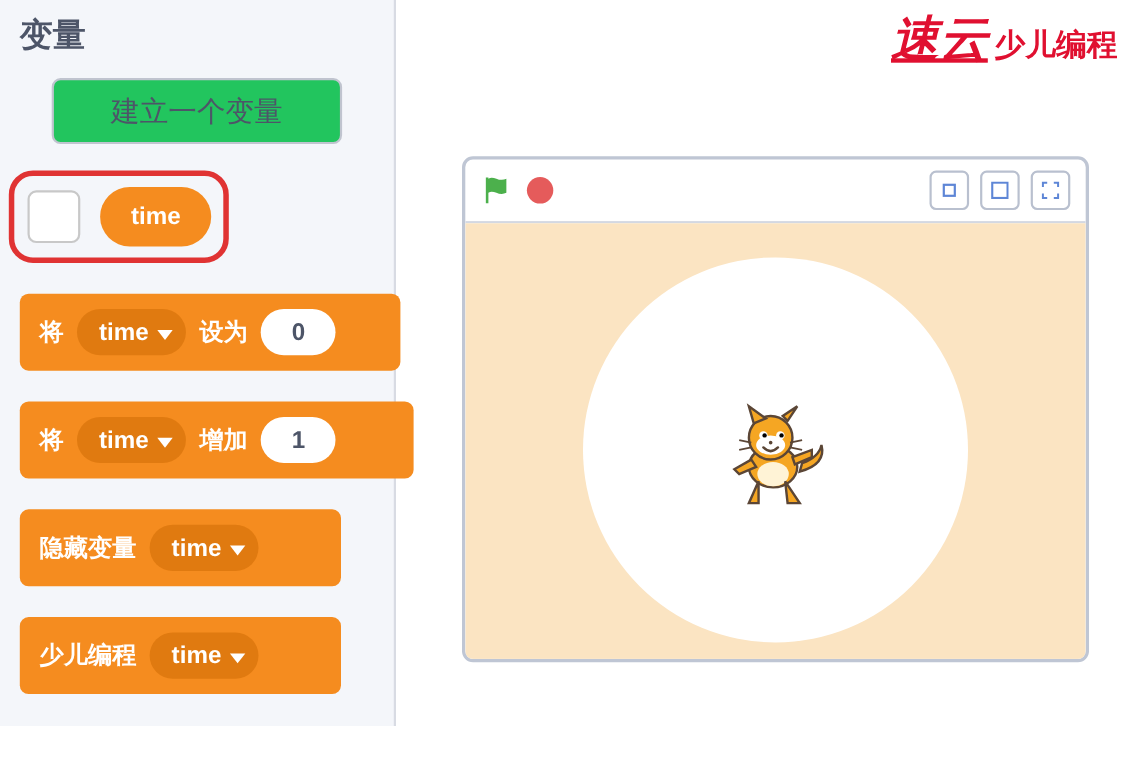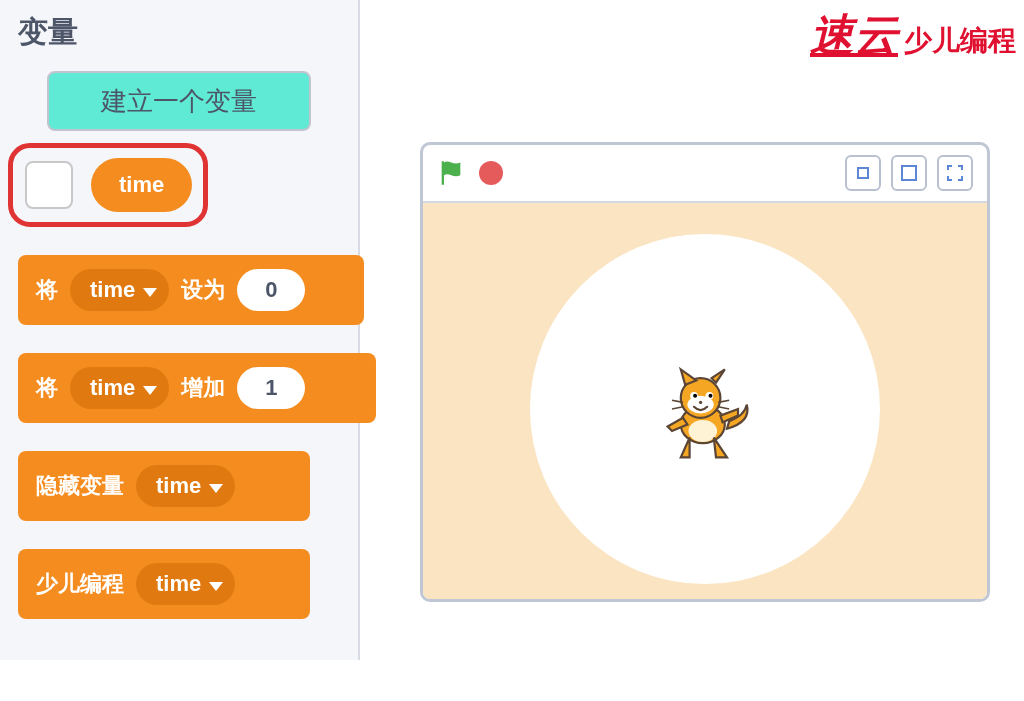--- a/index.html
+++ b/index.html
@@ -29,26 +29,26 @@
     padding: 8px 12px 20px 12px;
   }
   .section-title {
     color: #4d5568;
     font-size: 30px;
     font-weight: bold;
     margin: 4px 0 18px 6px;
   }
   .make-var-btn {
     display: block;
-    margin: 0 auto 12px auto;
+    margin: 0 auto 24px auto;
     width: 260px;
     height: 56px;
     line-height: 56px;
     text-align: center;
-    background: #5eead4;
+    background: #22c55e;
     border: 2px solid #c0c4cf;
     border-radius: 8px;
     color: #4d5568;
     font-size: 26px;
   }
   
   .highlight {
     width: 200px;
     height: 84px;
     border: 5px solid #e03333;

